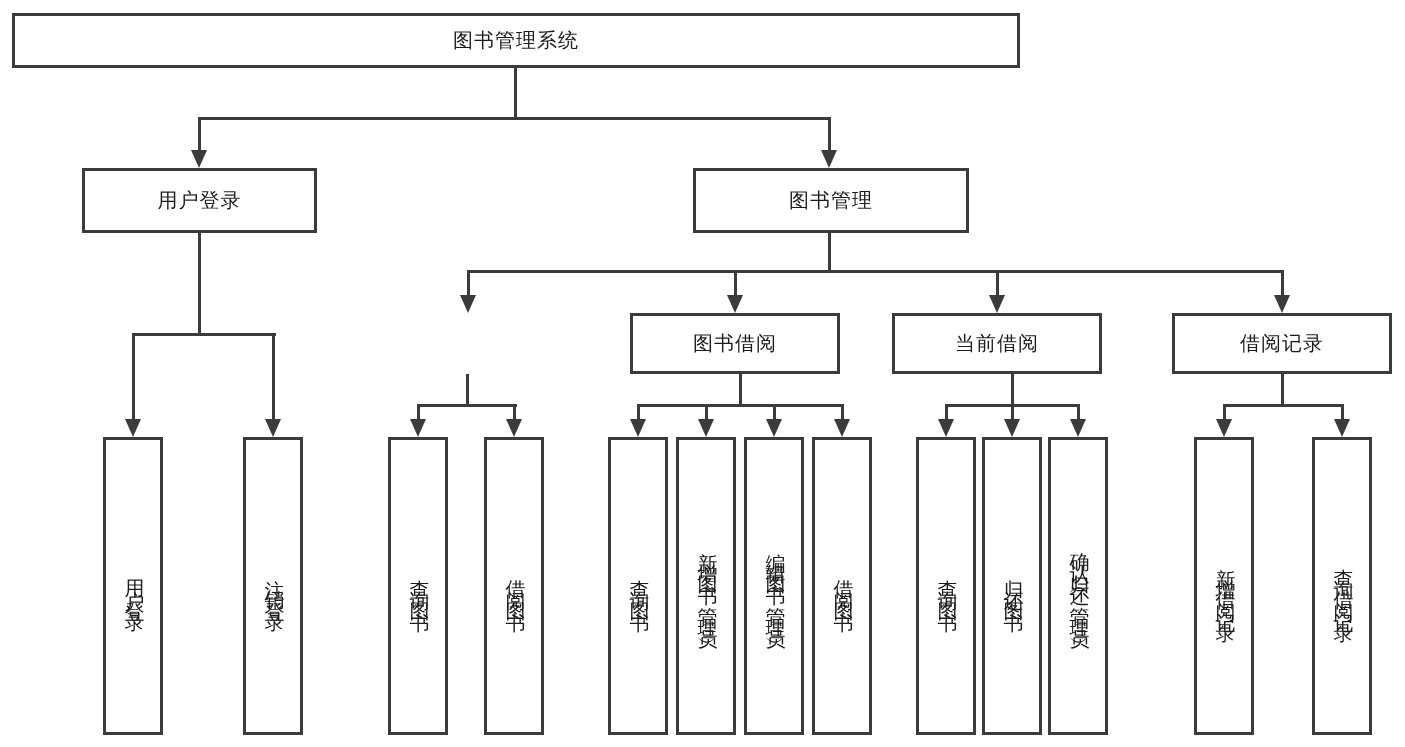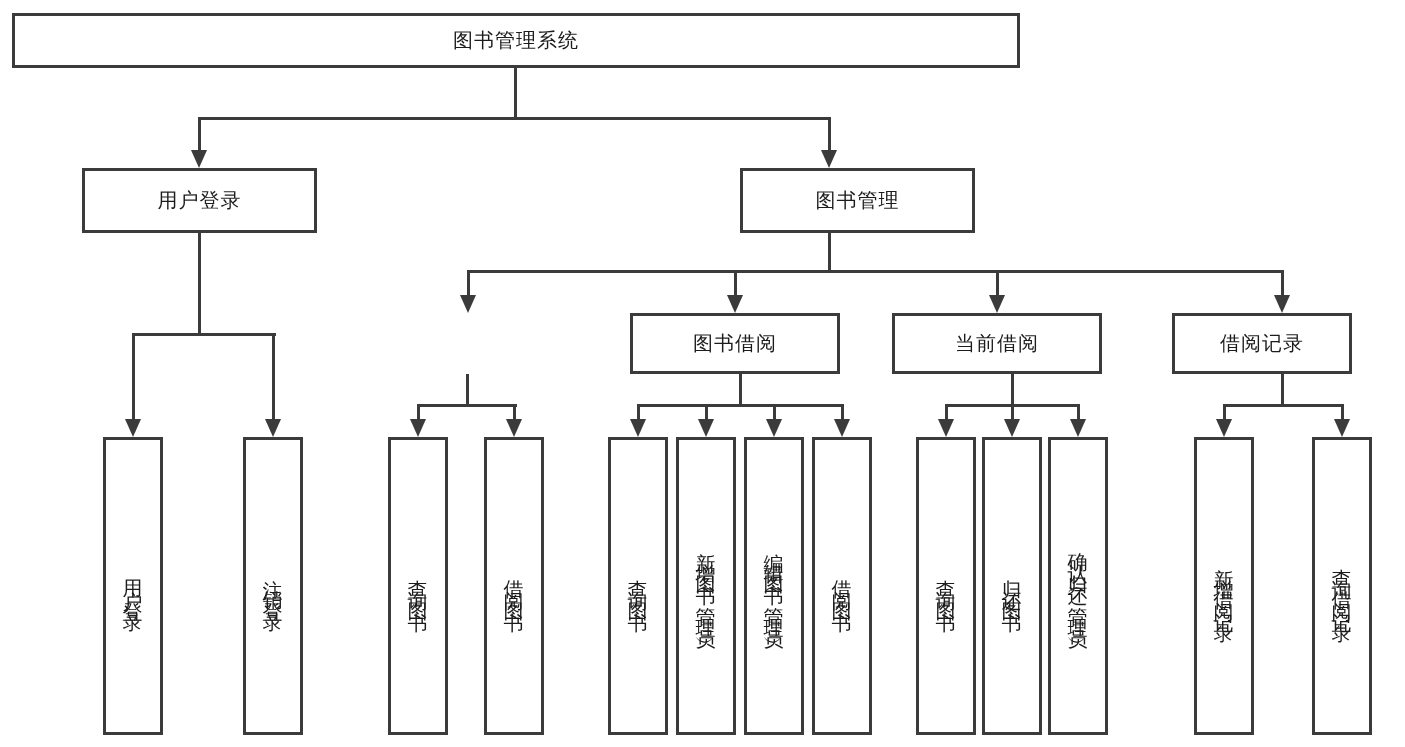--- a/index.html
+++ b/index.html
@@ -1,18 +1,18 @@
 <!DOCTYPE html>
 <html><head>
 <meta charset="utf-8">
 <style>
   html,body{margin:0;padding:0;background:#ffffff;}
   .stage{
     position:relative;width:1405px;height:747px;background:#ffffff;overflow:hidden;
-    font-family:Liberation Sans, sans-serif;
+    font-family:Liberation Mono, monospace;
   }
   .box{
     position:absolute;box-sizing:border-box;background:#ffffff;
     border:3px solid #3b3b3b;display:flex;align-items:center;justify-content:center;
     color:#1c1c1c;
   }
   .box .lbl{font-size:20px;letter-spacing:1px;white-space:nowrap;}
   .box.vbox .lbl{
     writing-mode:vertical-rl;text-orientation:upright;
     font-size:20px;letter-spacing:11px;white-space:normal;line-height:1;
@@ -34,31 +34,31 @@
 
 <div class="stage">
 
   <div class="box" style="left:12px;top:13px;width:1008px;height:55px">
     <span class="lbl">图书管理系统</span>
   </div>
 
   <div class="box" style="left:82px;top:168px;width:235px;height:65px">
     <span class="lbl">用户登录</span>
   </div>
-  <div class="box" style="left:740px;top:168px;width:235px;height:65px">
+  <div class="box" style="left:693px;top:168px;width:276px;height:65px">
     <span class="lbl">图书管理</span>
   </div>
 
   <div class="box" style="left:892px;top:313px;width:210px;height:61px">
     <span class="lbl">当前借阅</span>
   </div>
   <div class="box" style="left:630px;top:313px;width:210px;height:61px">
     <span class="lbl">图书借阅</span>
   </div>
-  <div class="box" style="left:1172px;top:313px;width:180px;height:61px">
+  <div class="box" style="left:1172px;top:313px;width:220px;height:61px">
     <span class="lbl">借阅记录</span>
   </div>
 
   <div class="box vbox" style="left:103px;top:437px;width:60px;height:298px">
     <span class="lbl">用户登录</span>
   </div>
   <div class="box vbox" style="left:243px;top:437px;width:60px;height:298px">
     <span class="lbl">注销登录</span>
   </div>
 

